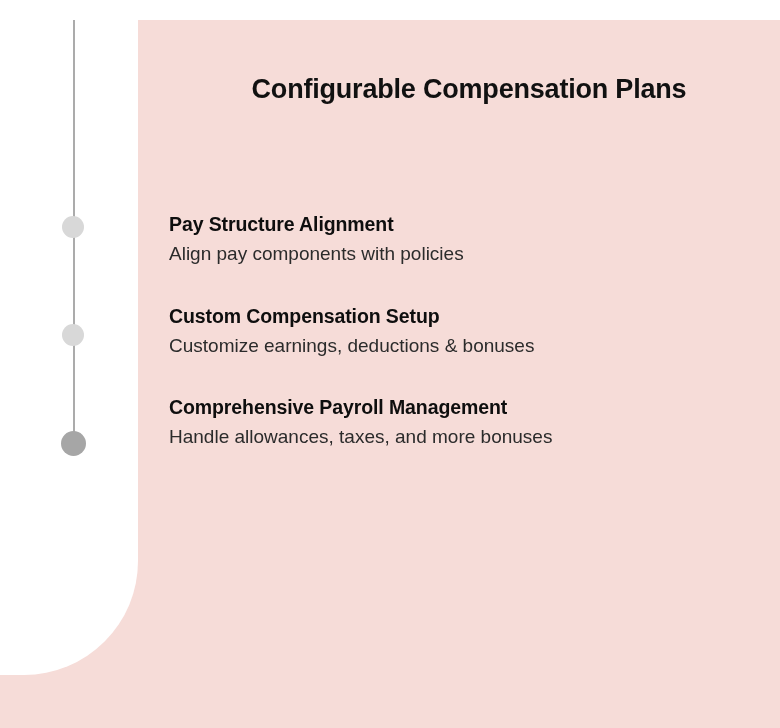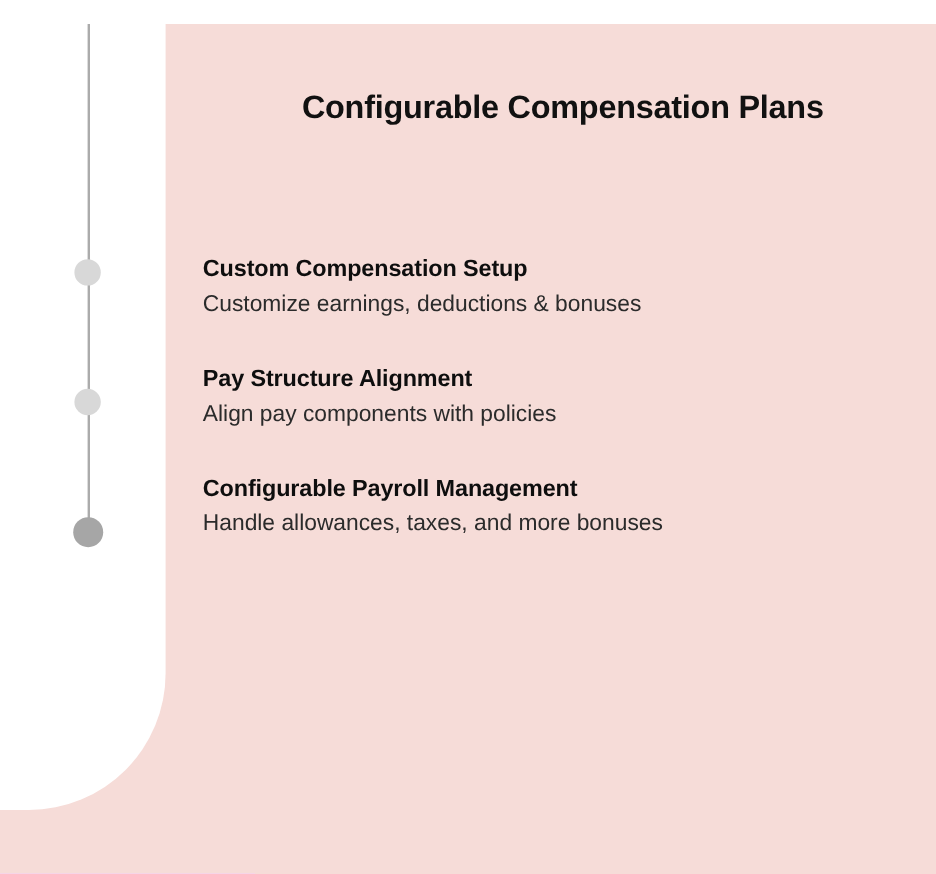--- a/index.html
+++ b/index.html
@@ -165,29 +165,29 @@
     <div class="timeline-dot d2"></div>
   </div>
 
   <div class="content">
 
     <h1 class="slide-title">Configurable Compensation Plans</h1>
 
     <ul class="feature-list">
 
       <li class="feature-item">
+        <div class="feature-title">Pay Structure Alignment</div>
+        <div class="feature-desc">Align pay components with policies</div>
+      </li>
+
+      <li class="feature-item">
         <div class="feature-title">Custom Compensation Setup</div>
         <div class="feature-desc">Customize earnings, deductions &amp; bonuses</div>
       </li>
 
       <li class="feature-item">
-        <div class="feature-title">Pay Structure Alignment</div>
-        <div class="feature-desc">Align pay components with policies</div>
-      </li>
-
-      <li class="feature-item">
-        <div class="feature-title">Configurable Payroll Management</div>
+        <div class="feature-title">Comprehensive Payroll Management</div>
         <div class="feature-desc">Handle allowances, taxes, and more bonuses</div>
       </li>
 
     </ul>
   </div>
 </div>
 
 </body></html>

